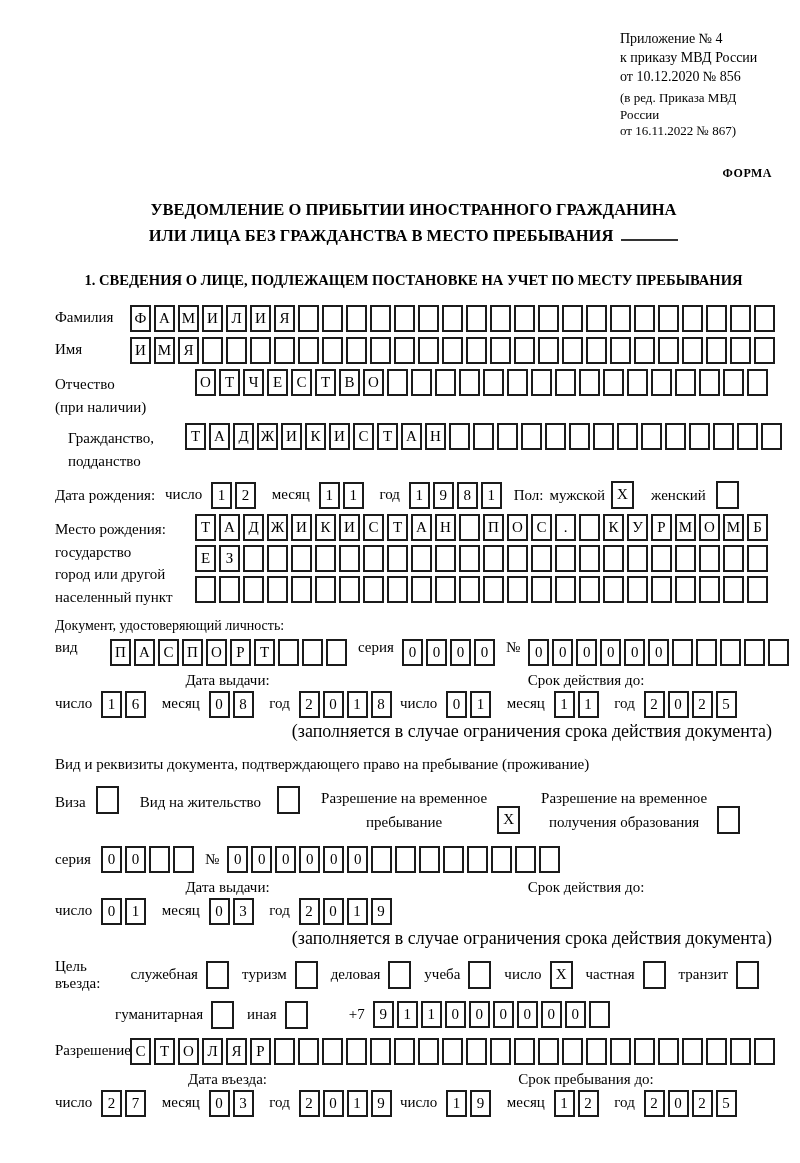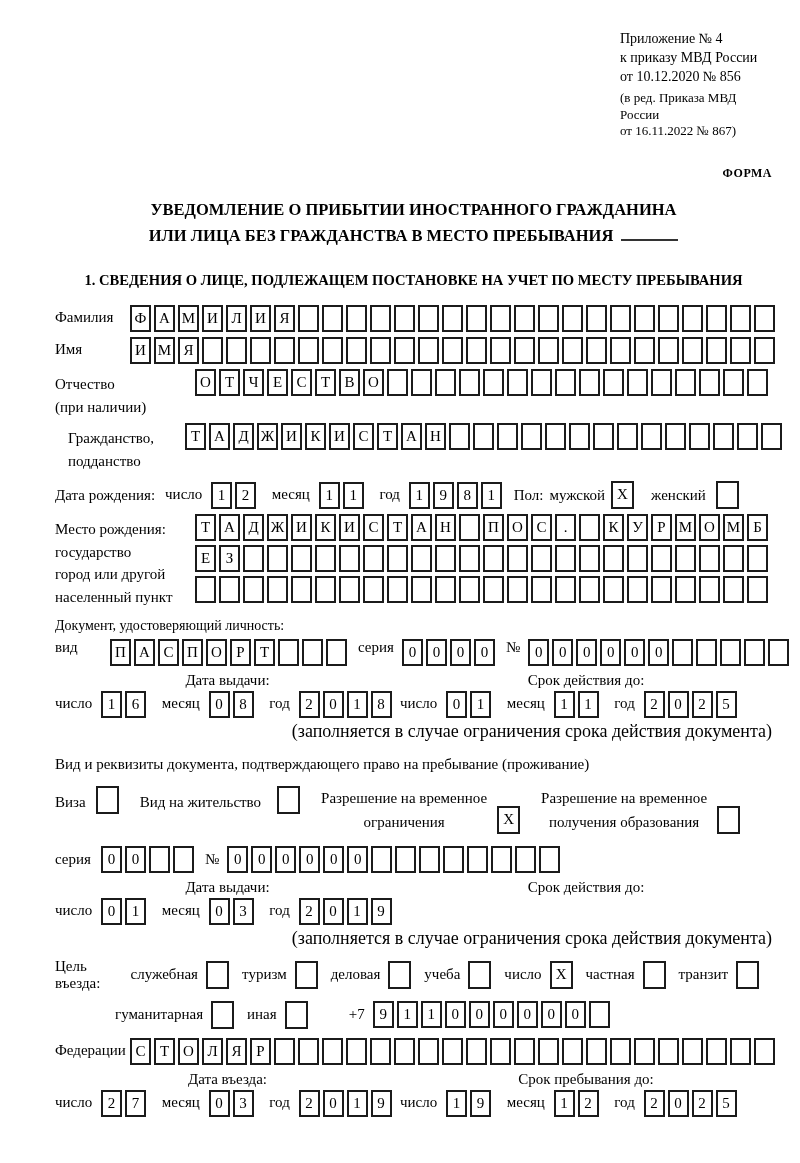--- a/index.html
+++ b/index.html
@@ -191,21 +191,21 @@
       <span class="vlabel">Виза</span>
       <span class="cell cb"></span>
     </span>
     <span class="vopt">
       <span class="vlabel">Вид на жительство</span>
       <span class="cell cb" style="margin-left:16px"></span>
     </span>
     <span class="vopt">
       <span class="vlabel">
         <div>Разрешение на временное</div>
-        <div>ограничения</div>
+        <div>пребывание</div>
       </span>
       <span class="cell cb">X</span>
     </span>
     <span class="vopt">
       <span class="vlabel">
         <div>Разрешение на временное</div>
         <div>получения образования</div>
       </span>
       <span class="cell cb"></span>
     </span>
@@ -275,21 +275,21 @@
     </span>
     <span class="popt">
       <span>иная</span>
       <span class="cell cb"></span>
     </span>
     <span class="phone-prefix">+7</span>
     <span class="cells"><span class="cell">9</span><span class="cell">1</span><span class="cell">1</span><span class="cell">0</span><span class="cell">0</span><span class="cell">0</span><span class="cell">0</span><span class="cell">0</span><span class="cell">0</span><span class="cell"></span></span>
   </div>
 
   <div class="row" style="margin-top:9px">
-    <span class="lbl w75">Федерации</span>
+    <span class="lbl w75">Разрешение</span>
     <span class="cells"><span class="cell">С</span><span class="cell">Т</span><span class="cell">О</span><span class="cell">Л</span><span class="cell">Я</span><span class="cell">Р</span><span class="cell"></span><span class="cell"></span><span class="cell"></span><span class="cell"></span><span class="cell"></span><span class="cell"></span><span class="cell"></span><span class="cell"></span><span class="cell"></span><span class="cell"></span><span class="cell"></span><span class="cell"></span><span class="cell"></span><span class="cell"></span><span class="cell"></span><span class="cell"></span><span class="cell"></span><span class="cell"></span><span class="cell"></span><span class="cell"></span><span class="cell"></span></span>
   </div>
 
   <div class="dates-pair">
     <div class="dgroup left">
       <div class="dhead">Дата въезда:</div>
       <span class="dtriple">
         <span class="dl">число</span>
         <span class="cells"><span class="cell">2</span><span class="cell">7</span></span>
         <span class="dl">месяц</span>

